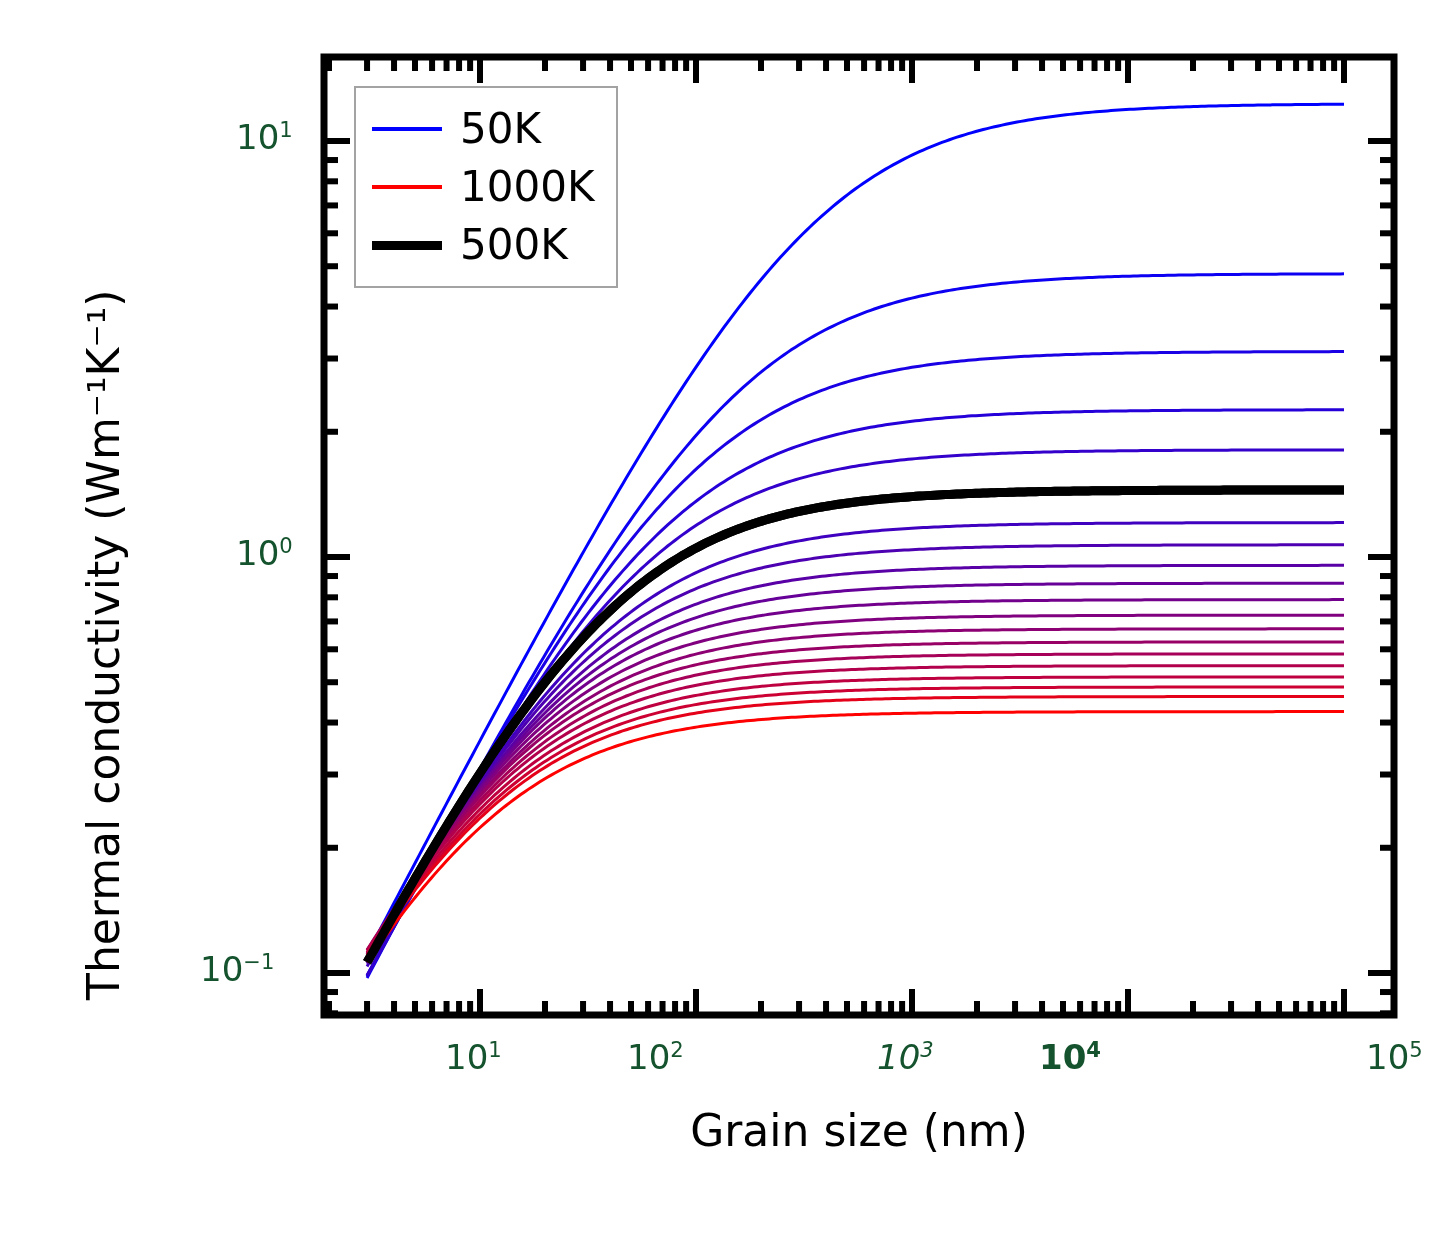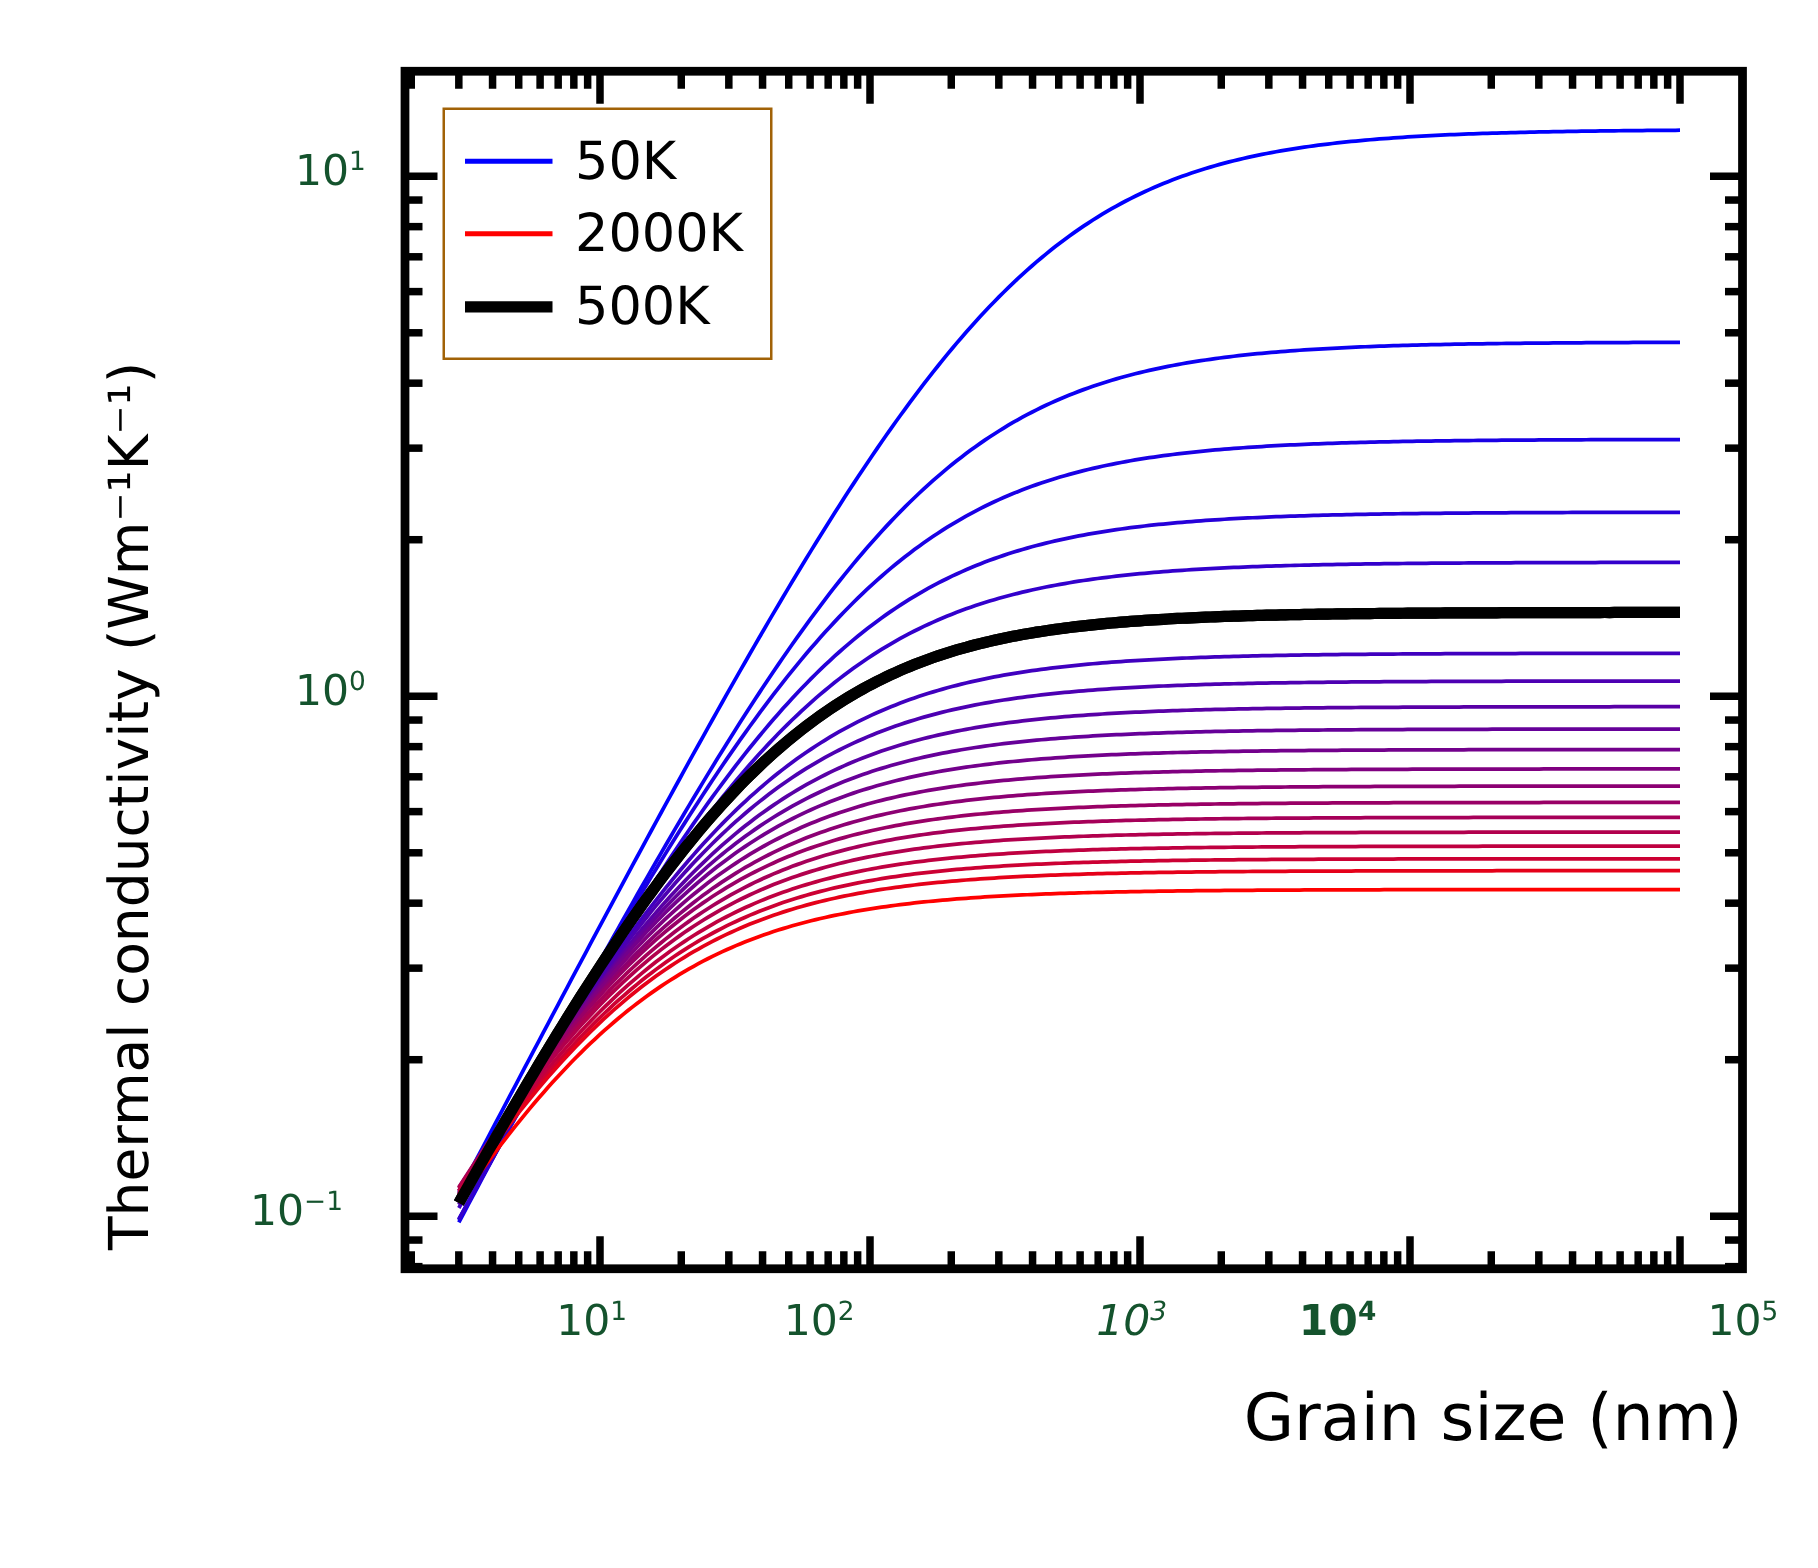--- a/index.html
+++ b/index.html
@@ -3,26 +3,26 @@
 <meta charset="utf-8">
 <style>
   html,body{margin:0;padding:0;background:#ffffff;}
   body{width:1454px;height:1254px;overflow:hidden;
        font-family:"DejaVu Sans","Liberation Sans",sans-serif;}
   #root{position:relative;width:1454px;height:1254px;background:#fff;}
   #plot-svg{position:absolute;left:0;top:0;}
   #ylabel-wrap{position:absolute;left:0;top:0;width:100px;height:1060px;}
   #ylabel{position:absolute;transform-origin:0 0;transform:translate(78px,1000px) rotate(-90deg);
           font-size:44px;color:#000;white-space:nowrap;}
-  #xlabel{position:absolute;left:324px;top:1105px;width:1070px;text-align:right;
-          font-size:52px;color:#000;}
+  #xlabel{position:absolute;left:324px;top:1105px;width:1070px;text-align:center;
+          font-size:44px;color:#000;}
   .ticklbl{position:absolute;font-size:34px;color:#14532d;white-space:nowrap;}
   sup{font-size:0.62em;vertical-align:super;line-height:0;}
   #legend{position:absolute;left:354px;top:86px;box-sizing:border-box;
-          border:2px solid #a16207;background:rgba(255,255,255,0.96);
+          border:2px solid #a3a3a3;background:rgba(255,255,255,0.96);
           padding:12px 22px 12px 16px;}
   .legend-row{display:flex;align-items:center;height:58px;}
   .legend-swatch{width:70px;height:0;border-top-style:solid;margin-right:18px;}
   .legend-text{font-size:42px;color:#000;line-height:1;}
 </style>
 </head>
 <body>
 
 <div id="root">
 
@@ -204,21 +204,21 @@
       <div class="ticklbl" style="left: 236px; top: 116.5px;">10<sup>1</sup></div>
     </div>
 
   <div id="legend">
     <div class="legend-row">
       <span class="legend-swatch" style="border-top-color: rgb(0, 0, 255); border-top-width: 4px;"></span>
       <span class="legend-text">50K</span>
     </div>
     <div class="legend-row">
       <span class="legend-swatch" style="border-top-color: rgb(255, 0, 0); border-top-width: 4px;"></span>
-      <span class="legend-text">2000K</span>
+      <span class="legend-text">1000K</span>
     </div>
     <div class="legend-row">
       <span class="legend-swatch" style="border-top-color: rgb(0, 0, 0); border-top-width: 9px;"></span>
       <span class="legend-text">500K</span>
     </div>
   </div>
 
 </div>
 
 </body></html>

